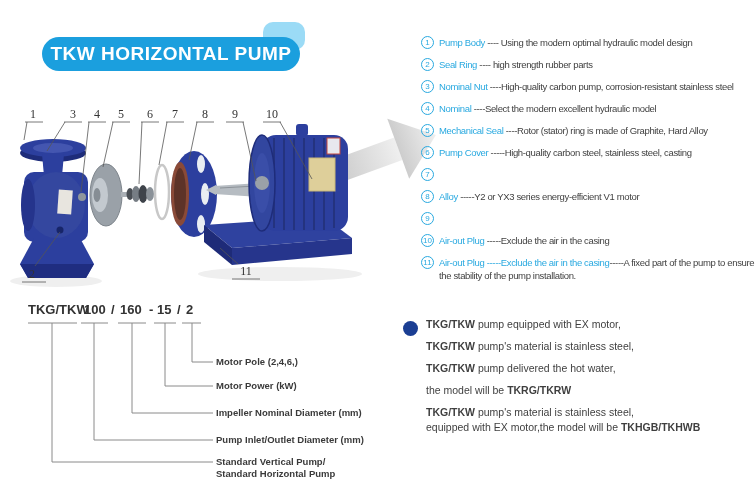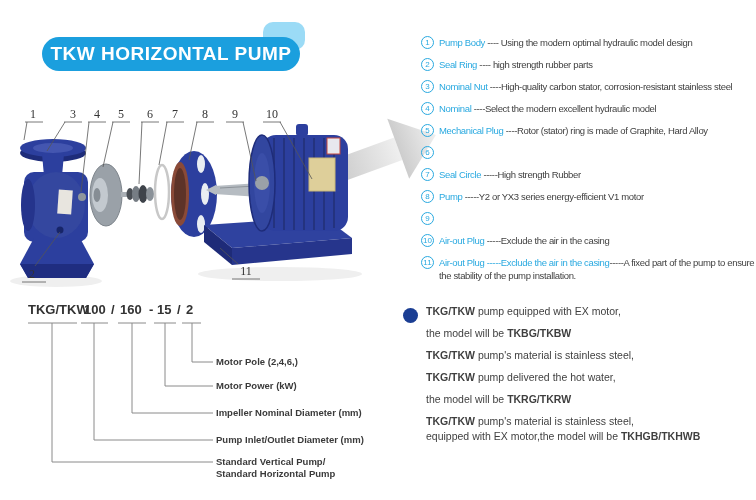--- a/index.html
+++ b/index.html
@@ -23,21 +23,21 @@
         justify-content:center;margin-top:0px;}
   .ptext{font-size:9.5px;letter-spacing:-.35px;white-space:nowrap;color:#3f3f3f;}
   .ptext.wrap{white-space:normal;width:316px;}
   .pname{color:#29a9e0;}
   
   .model-svg{position:absolute;left:20px;top:298px;width:360px;height:190px;}
   .mseg{font-family:"Liberation Sans",sans-serif;font-weight:bold;font-size:13px;fill:#333;}
   .mlabel{font-family:"Liberation Sans",sans-serif;font-weight:bold;font-size:9.5px;fill:#3a3a3a;}
   .mline{stroke:#8a8a8a;stroke-width:1;fill:none;}
   
-  .variants{position:absolute;left:401px;top:305px;width:350px;font-size:10.5px;}
+  .variants{position:absolute;left:401px;top:318px;width:350px;font-size:10.5px;}
   .vbullet{position:absolute;left:2px;top:3px;width:15px;height:15px;border-radius:50%;
            background:#1b3e93;}
   .vlines{margin-left:25px;}
   .vline{margin-bottom:9px;line-height:13px;}
   .vline.tight{margin-bottom:2px;}
   .vb{font-weight:bold;}
 </style>
 </head>
 <body>
 
@@ -162,40 +162,40 @@
     <div class="pitem">
       <span class="pnum">1</span>
       <div class="ptext"><span class="pname">Pump Body</span><span> ---- Using the modern optimal hydraulic model design</span></div>
     </div>
     <div class="pitem">
       <span class="pnum">2</span>
       <div class="ptext"><span class="pname">Seal Ring</span><span> ---- high strength rubber parts</span></div>
     </div>
     <div class="pitem">
       <span class="pnum">3</span>
-      <div class="ptext"><span class="pname">Nominal Nut</span><span> ----High-quality carbon stator, corrosion-resistant stainless steel</span></div>
+      <div class="ptext"><span class="pname">Nominal Nut</span><span> ----High-quality carbon pump, corrosion-resistant stainless steel</span></div>
     </div>
     <div class="pitem">
       <span class="pnum">4</span>
       <div class="ptext"><span class="pname">Nominal</span><span> ----Select the modern excellent hydraulic model</span></div>
     </div>
     <div class="pitem">
       <span class="pnum">5</span>
-      <div class="ptext"><span class="pname">Mechanical Plug</span><span> ----Rotor (stator) ring is made of Graphite, Hard Alloy</span></div>
+      <div class="ptext"><span class="pname">Mechanical Seal</span><span> ----Rotor (stator) ring is made of Graphite, Hard Alloy</span></div>
     </div>
     <div class="pitem">
       <span class="pnum">6</span>
+      <div class="ptext"><span class="pname">Pump Cover</span><span> -----High-quality carbon steel, stainless steel, casting</span></div>
     </div>
     <div class="pitem">
       <span class="pnum">7</span>
-      <div class="ptext"><span class="pname">Seal Circle</span><span> -----High strength Rubber</span></div>
     </div>
     <div class="pitem">
       <span class="pnum">8</span>
-      <div class="ptext"><span class="pname">Pump</span><span> -----Y2 or YX3 series energy-efficient V1 motor</span></div>
+      <div class="ptext"><span class="pname">Alloy</span><span> -----Y2 or YX3 series energy-efficient V1 motor</span></div>
     </div>
     <div class="pitem">
       <span class="pnum">9</span>
     </div>
     <div class="pitem">
       <span class="pnum">10</span>
       <div class="ptext"><span class="pname">Air-out Plug</span><span> -----Exclude the air in the casing</span></div>
     </div>
     <div class="pitem">
       <span class="pnum">11</span>
@@ -233,21 +233,20 @@
       <text x="196" y="145">Pump Inlet/Outlet Diameter (mm)</text>
       <text x="196" y="167">Standard Vertical Pump/</text>
       <text x="196" y="179">Standard Horizontal Pump</text>
     </g>
   </svg>
 
   <div class="variants">
     <div class="vbullet"></div>
     <div class="vlines">
       <div class="vline"><span class="vb">TKG/TKW</span><span> pump equipped with EX motor,</span><span class="vb"></span></div>
-      <div class="vline"><span class="vb"></span><span>the model will be </span><span class="vb">TKBG/TKBW</span></div>
       <div class="vline"><span class="vb">TKG/TKW</span><span> pump's material is stainless steel,</span><span class="vb"></span></div>
       <div class="vline"><span class="vb">TKG/TKW</span><span> pump delivered the hot water,</span><span class="vb"></span></div>
       <div class="vline"><span class="vb"></span><span>the model will be </span><span class="vb">TKRG/TKRW</span></div>
       <div class="vline tight"><span class="vb">TKG/TKW</span><span> pump's material is stainless steel,</span><span class="vb"></span></div>
       <div class="vline"><span class="vb"></span><span>equipped with EX motor,the model will be </span><span class="vb">TKHGB/TKHWB</span></div>
     </div>
   </div>
 
 </div>
 

